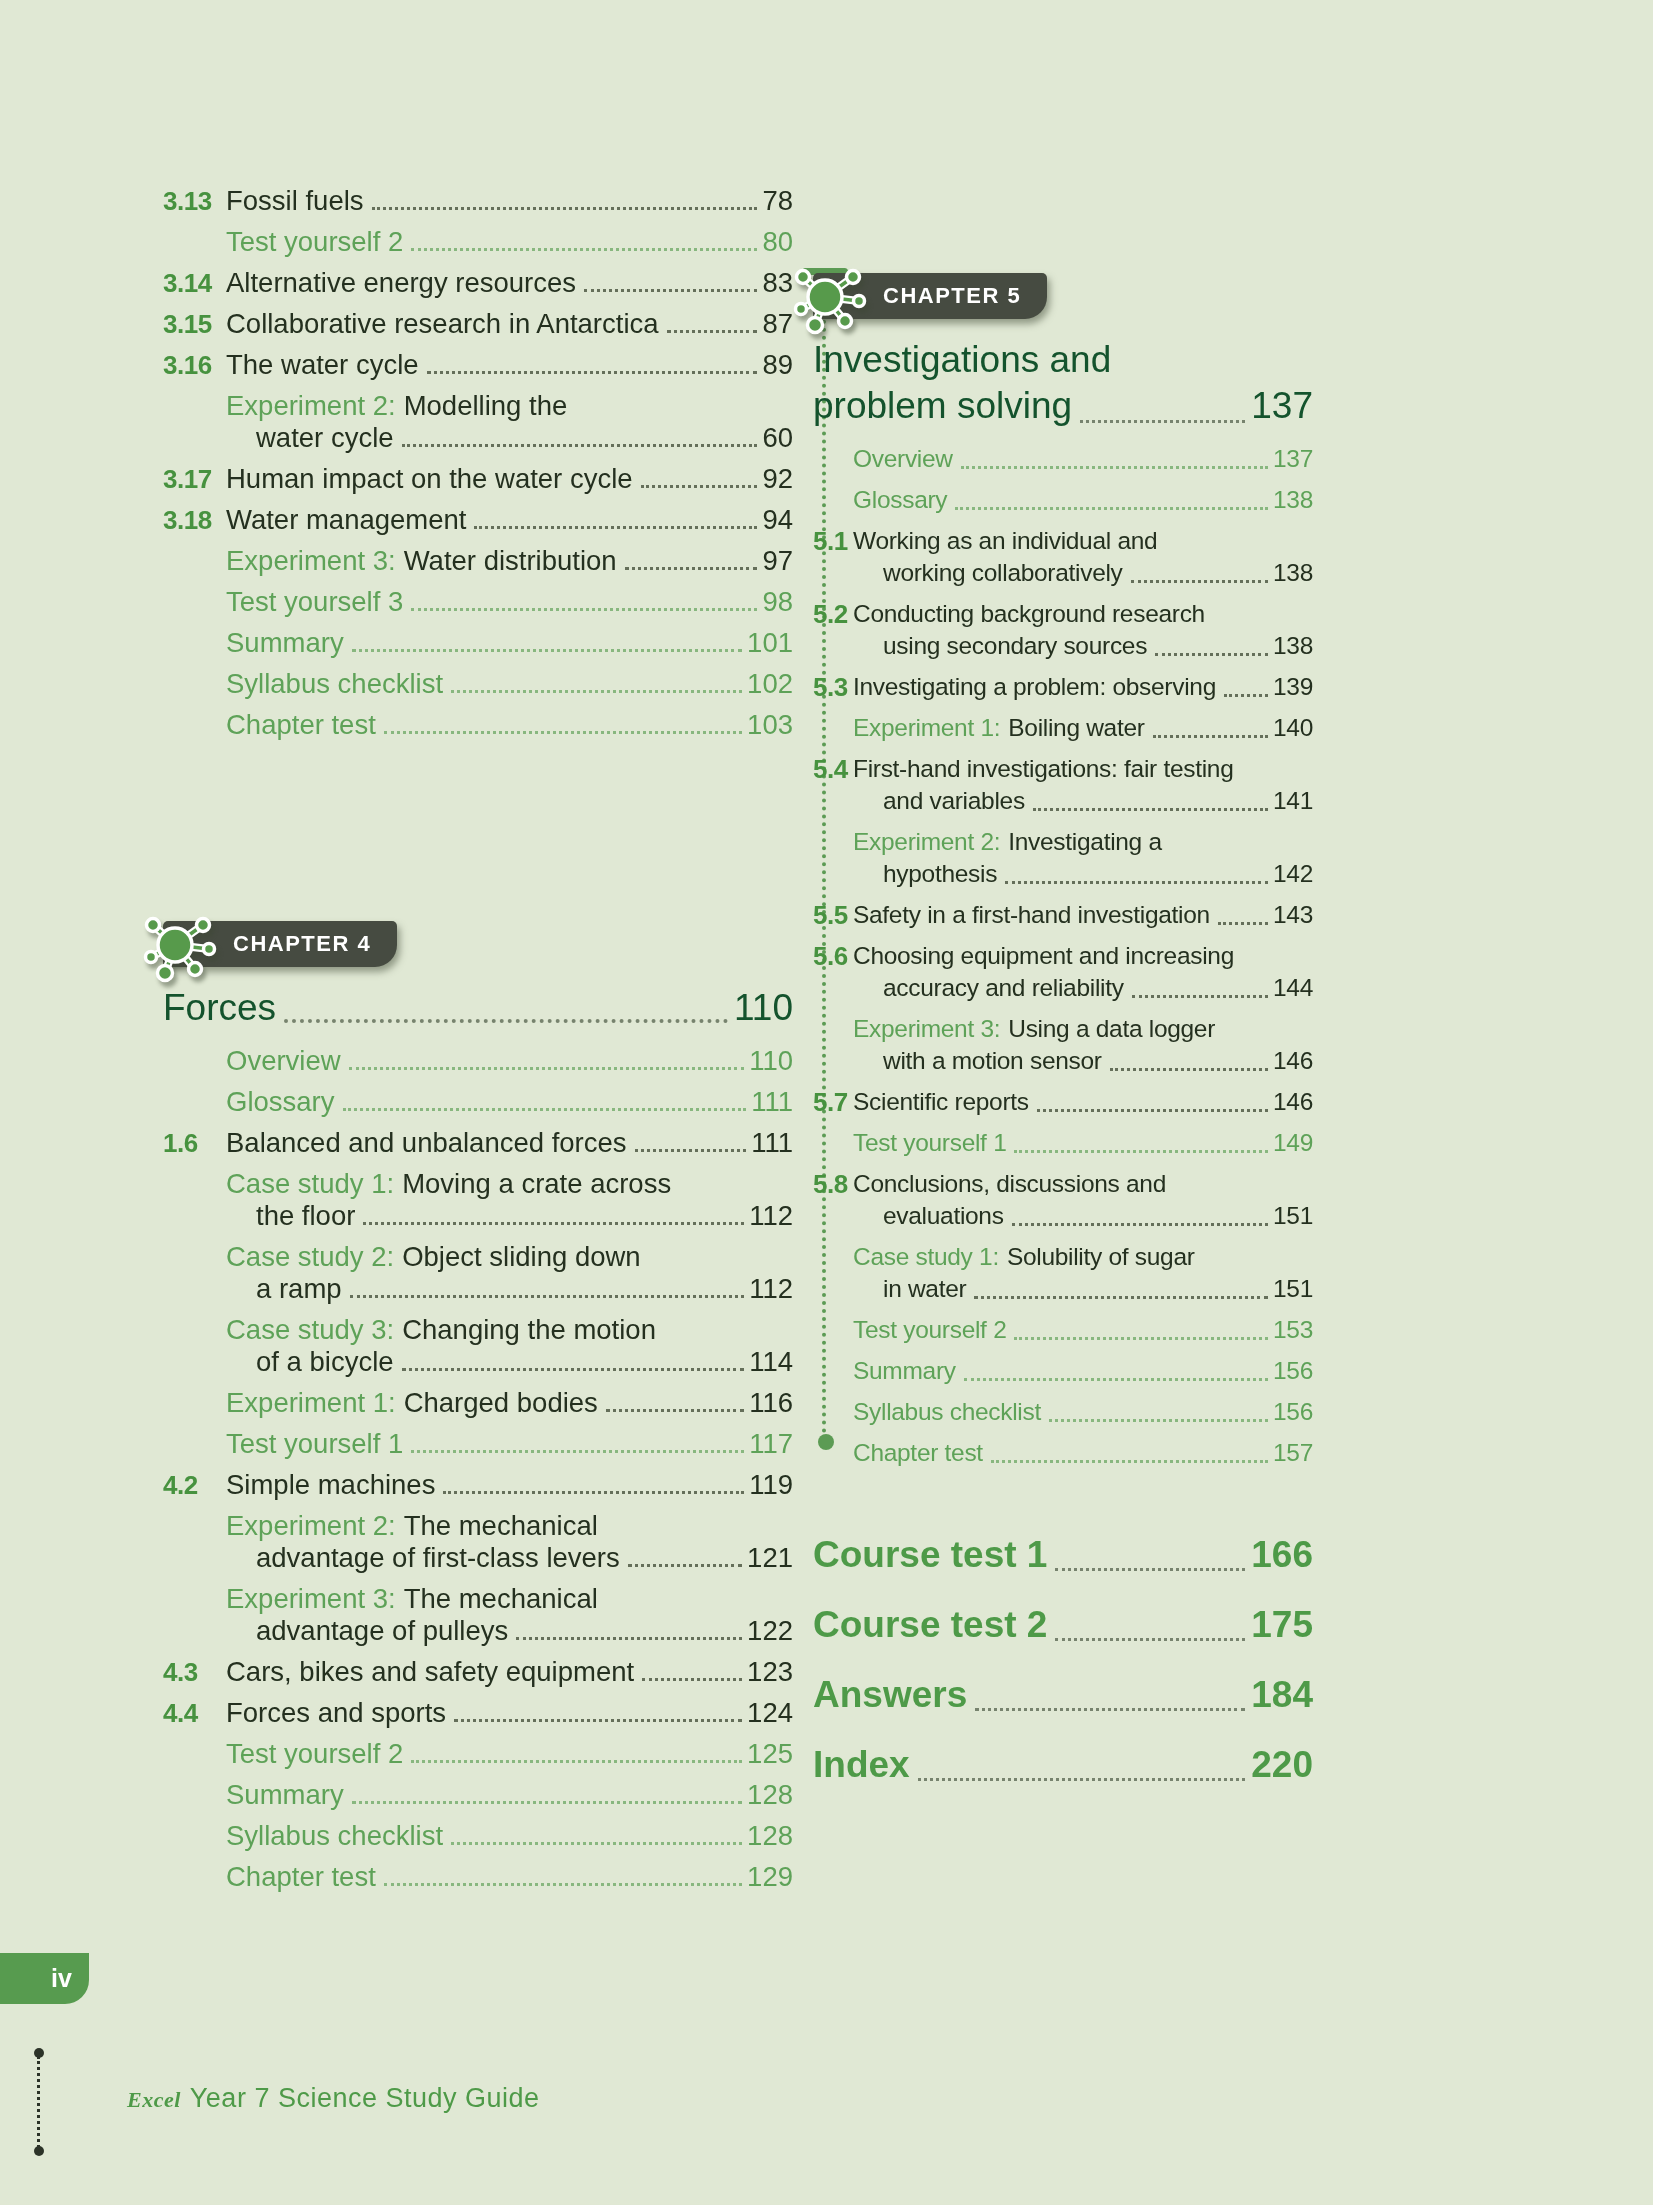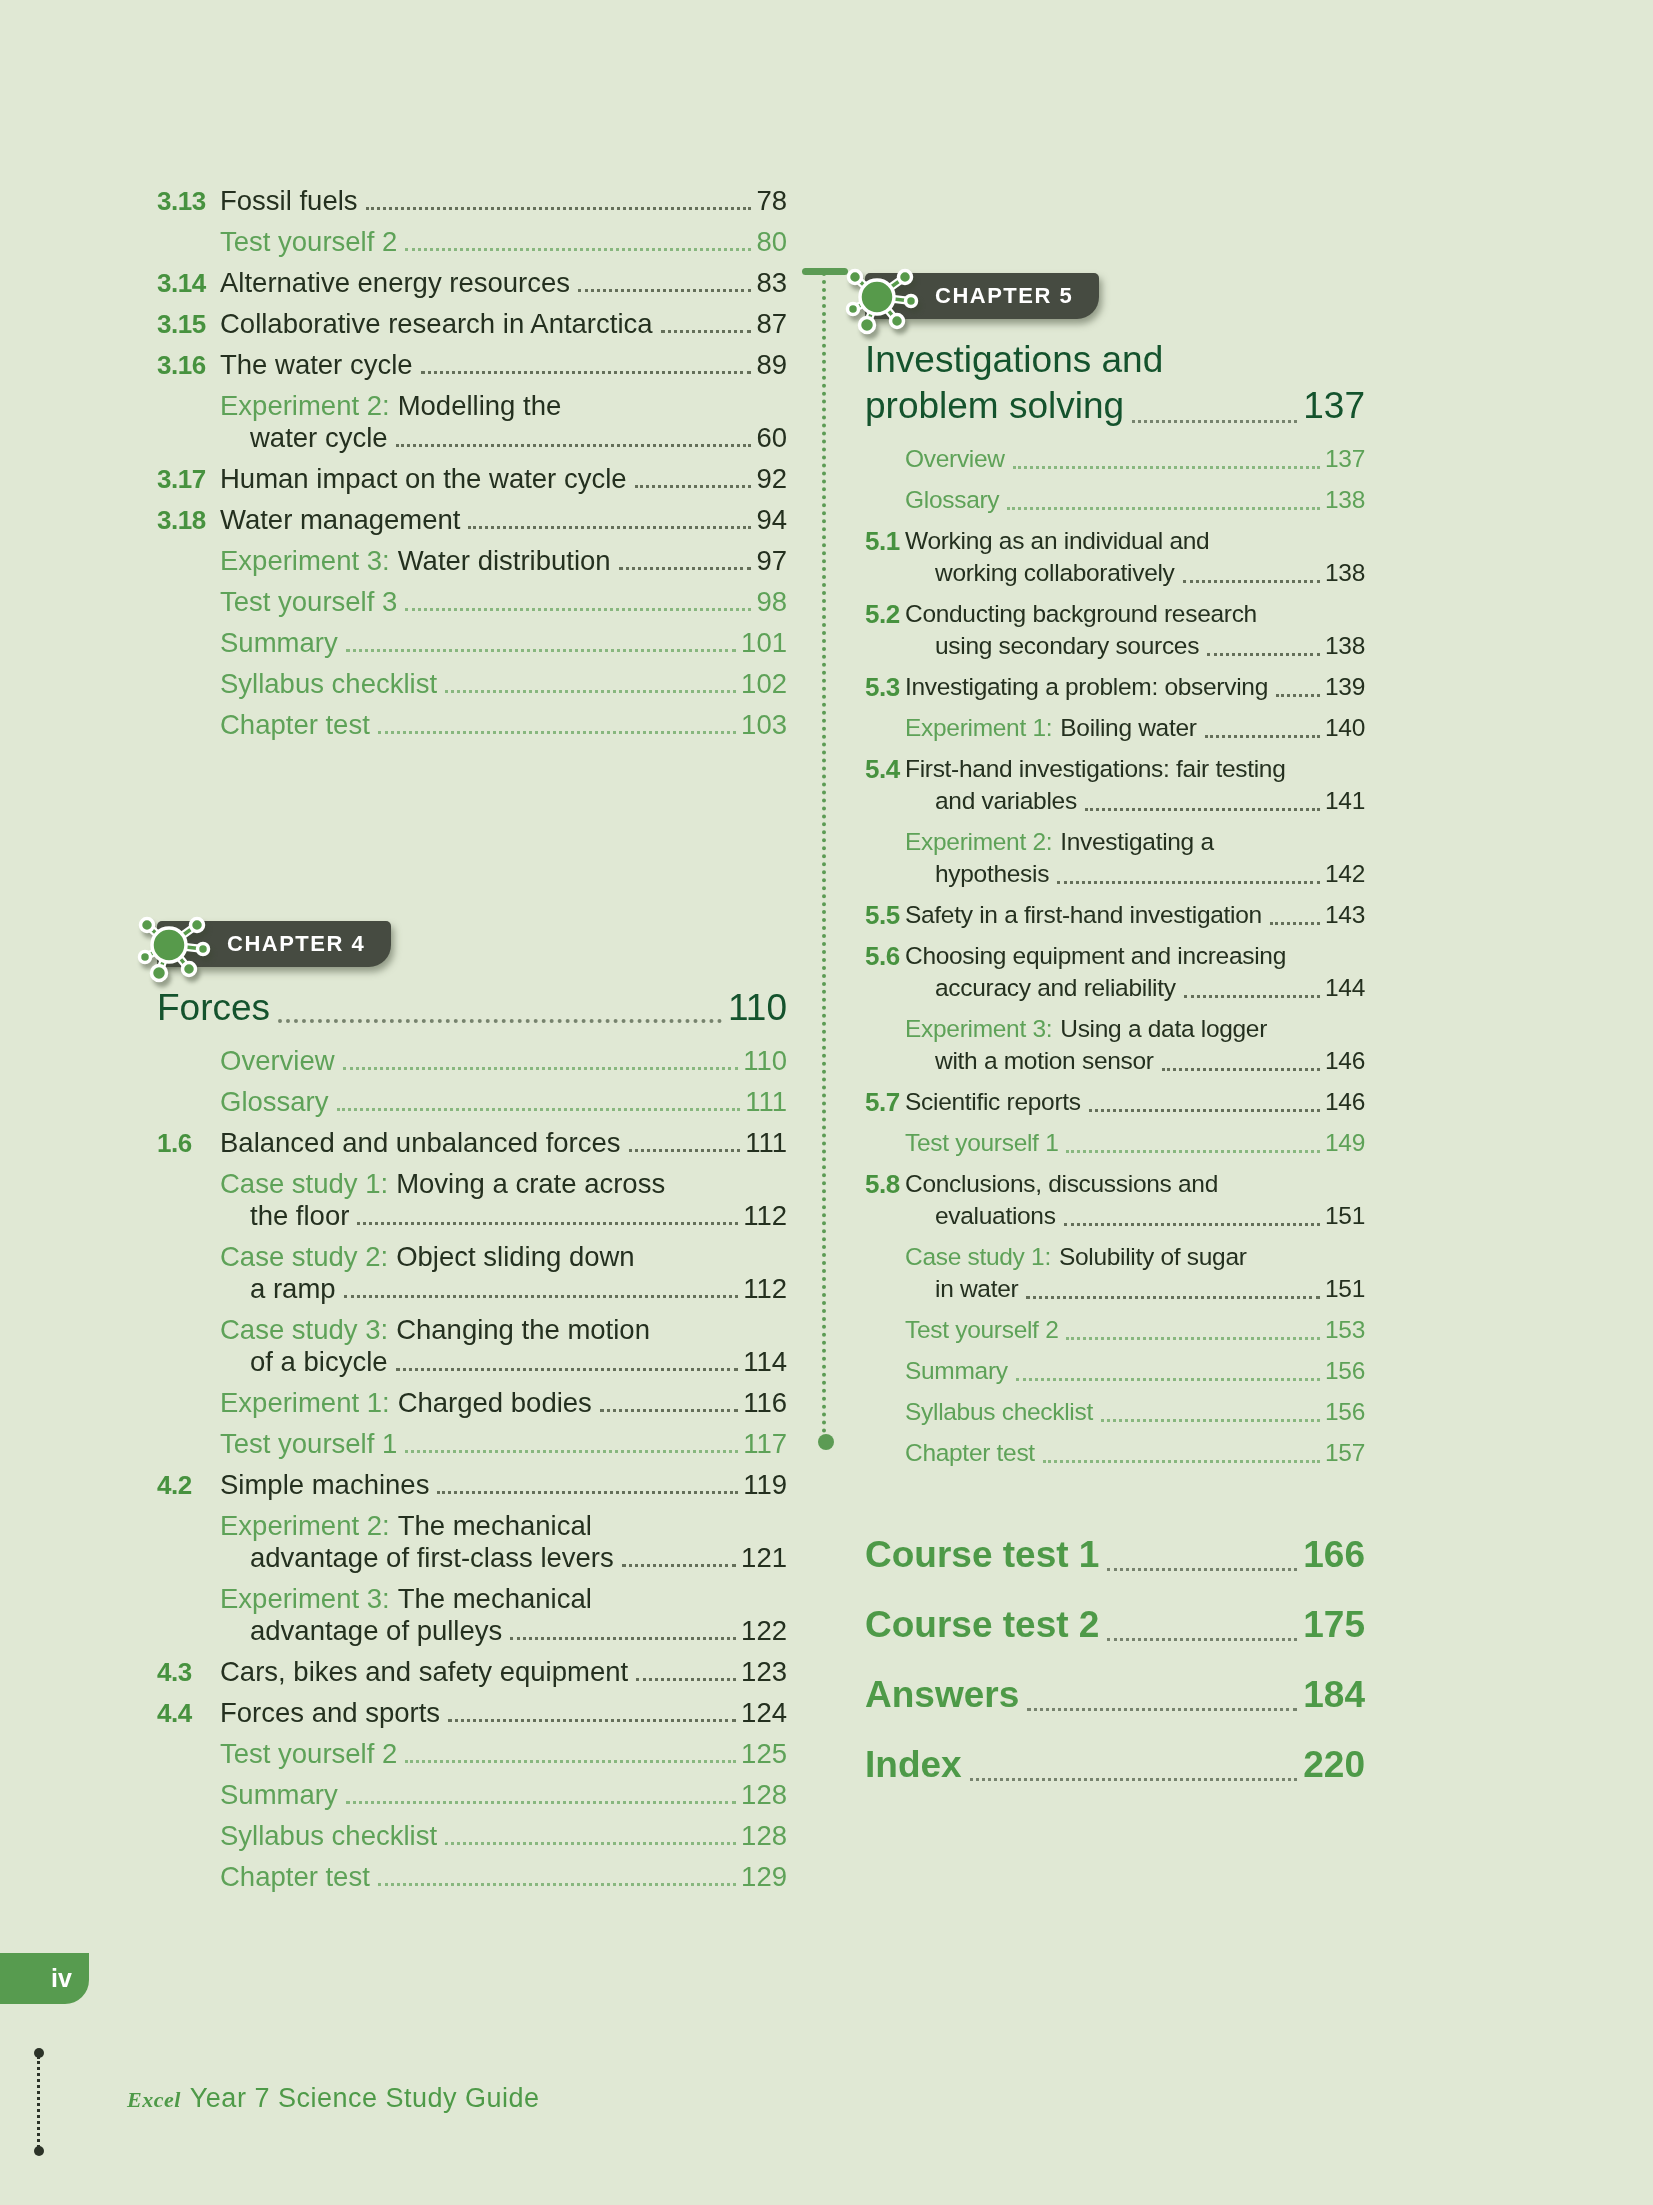--- a/index.html
+++ b/index.html
@@ -4,22 +4,22 @@
 <style>
   html,body{margin:0;padding:0}
   body{
     width:1653px;height:2205px;position:relative;
     background:#e0e8d4;color:#24301f;
     font-family:"Liberation Sans",sans-serif;
     overflow:hidden;
   }
   
   .col{position:absolute}
-  #col-left{left:157px;top:185px;width:630px}
-  #col-right{left:865px;top:273px;width:500px}
+  #col-left{left:163px;top:185px;width:630px}
+  #col-right{left:813px;top:273px;width:500px}
 
   
   .entry{display:flex;margin-bottom:9px}
   .num{flex:0 0 63px;font-weight:bold;color:#47923f;line-height:32px;font-size:26px;letter-spacing:-0.5px}
   #col-right .num{flex-basis:40px;font-size:26px}
   .body{flex:1;min-width:0}
   .line{display:flex;align-items:baseline;font-size:27.5px;line-height:32px}
   #col-right .line{font-size:24.5px;letter-spacing:-0.3px}
   .cont{padding-left:30px}
   .label{color:#5ea258;margin-right:8px}

